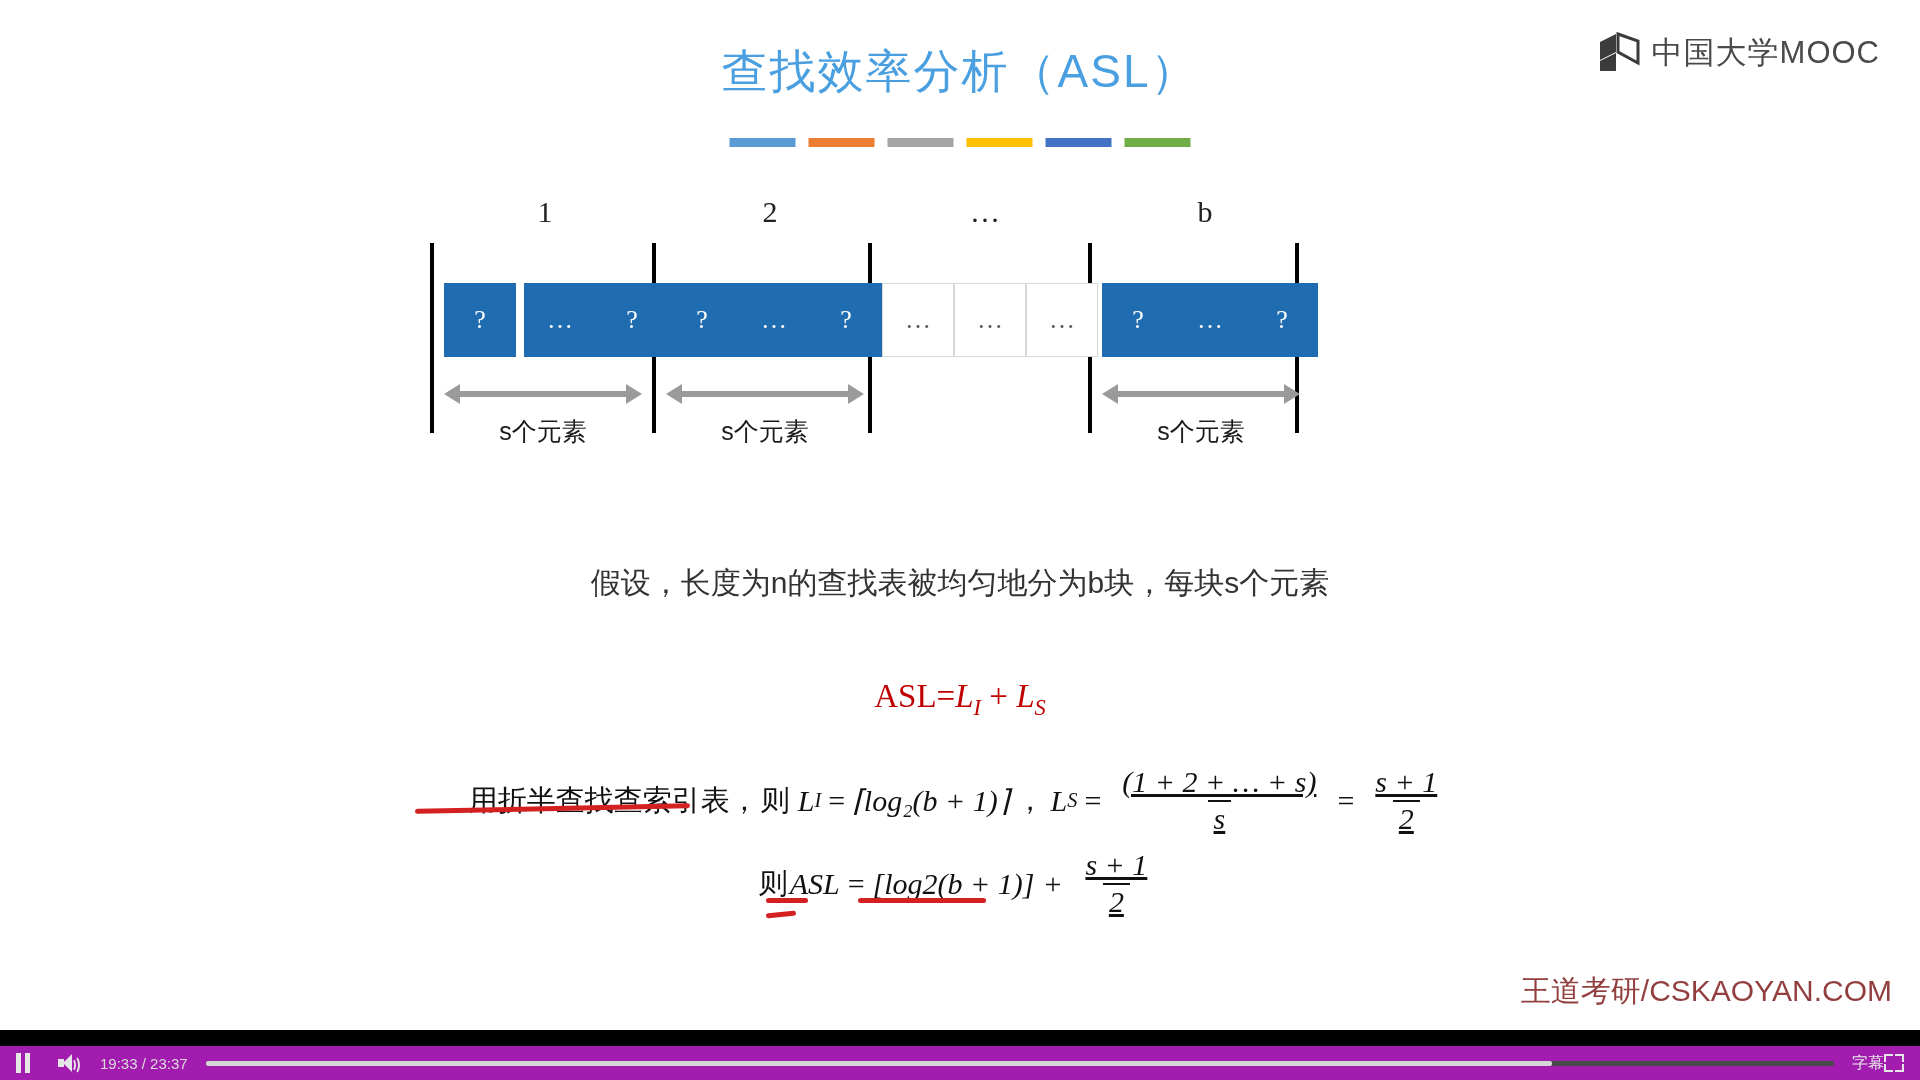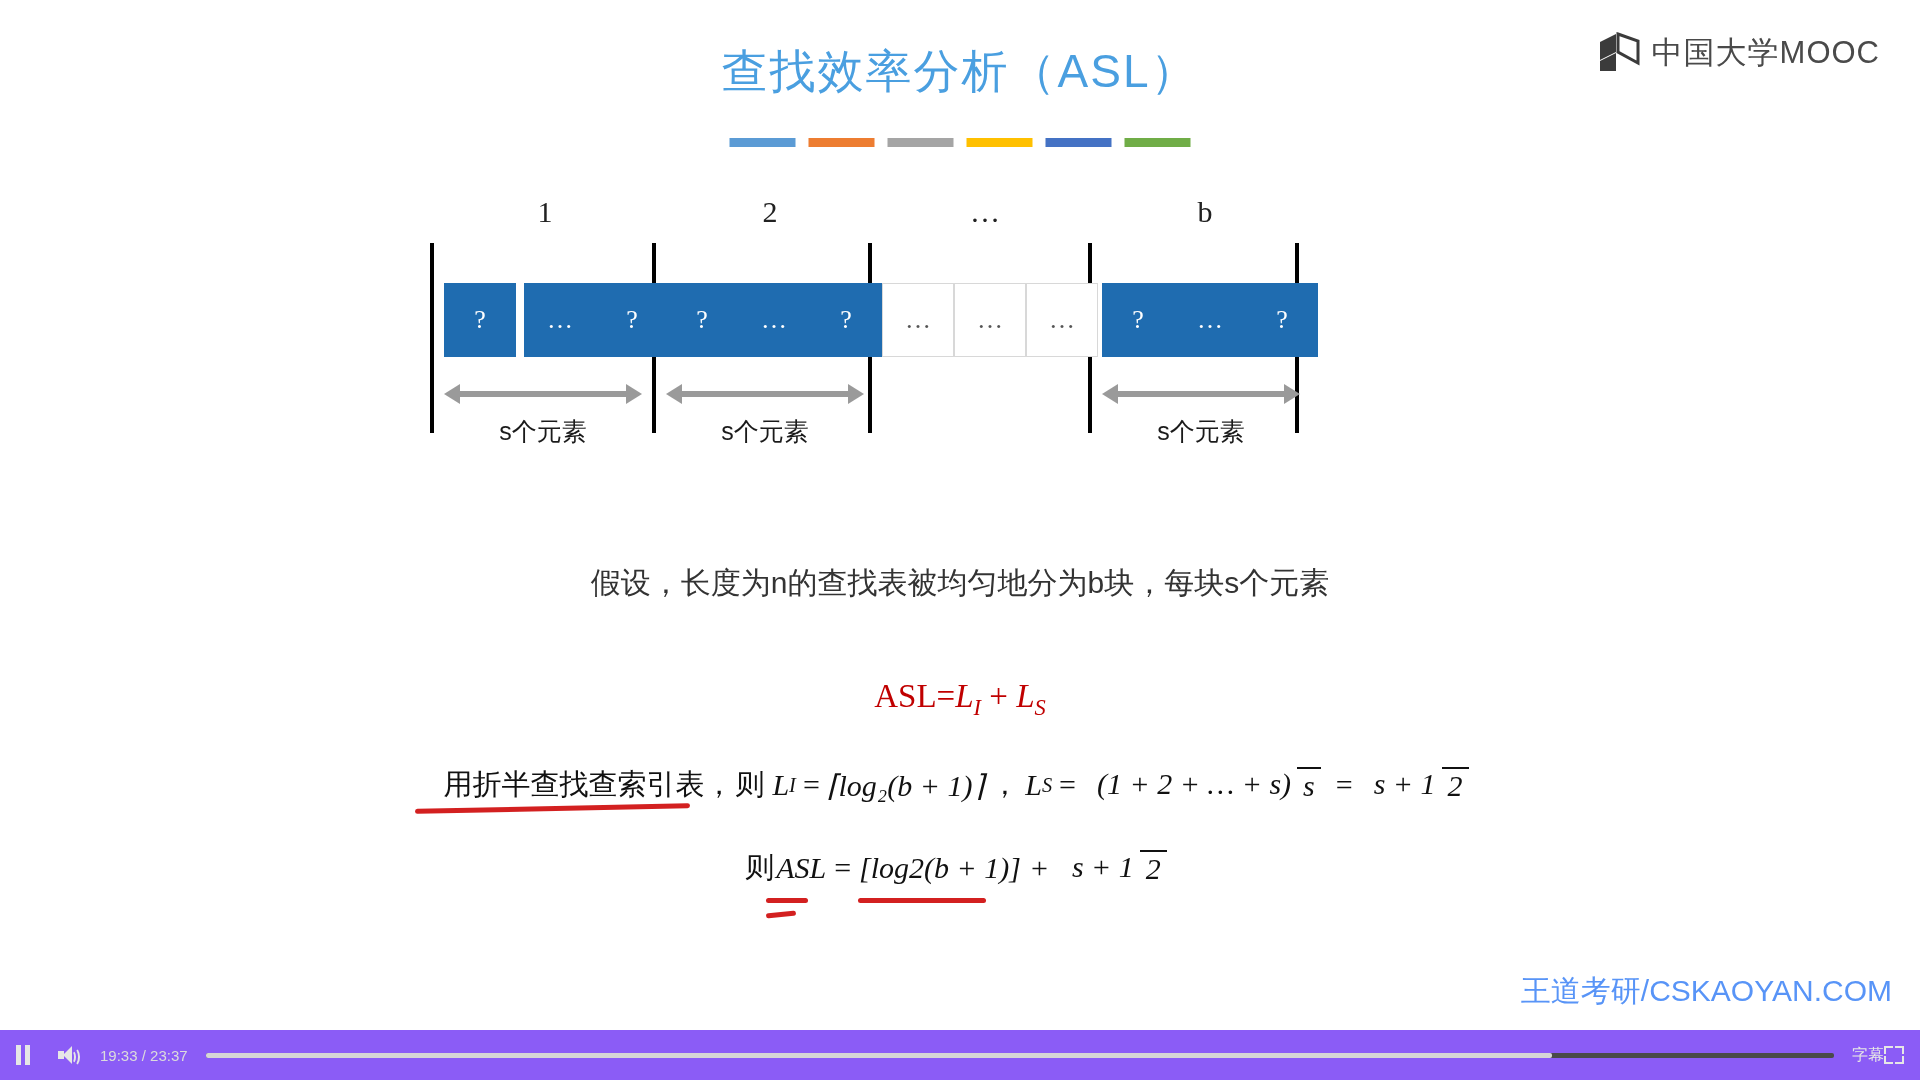--- a/index.html
+++ b/index.html
@@ -216,24 +216,26 @@
     display: flex;
     justify-content: center;
     align-items: center;
     font-family: "Liberation Serif", serif;
     font-size: 30px;
     color: #111;
   }
   .it { font-style: italic; }
   .frac {
     display: inline-flex;
-    flex-direction: row;
+    flex-direction: column;
+    align-items: center;
     vertical-align: middle;
     margin: 0 8px;
     line-height: 1.15;
+    text-decoration: underline;
   }
   .frac .num { padding: 0 6px; }
   .frac .den { padding: 0 6px; border-top: 2px solid #111; }
 
   .cn-text {
     font-family: "Liberation Sans", sans-serif;
     font-size: 29px;
   }
 
   
@@ -242,33 +244,33 @@
     background: #d32020;
     border-radius: 3px;
   }
 
   
   .watermark {
     position: absolute;
     right: 28px;
     bottom: 18px;
     font-size: 30px;
-    color: #3b82f6;
+    color: #7f1d1d;
     font-family: "Liberation Sans", sans-serif;
     opacity: 0.85;
   }
 
   
   .playerbar {
     position: absolute;
     left: 0;
     bottom: 0;
     width: 1920px;
-    height: 50px;
-    background: #8b5cf6;
+    height: 34px;
+    background: #a21caf;
     display: flex;
     align-items: center;
     color: #e6e6e6;
   }
   .pbtn {
     width: 46px;
     height: 50px;
     display: flex;
     align-items: center;
     justify-content: center;

